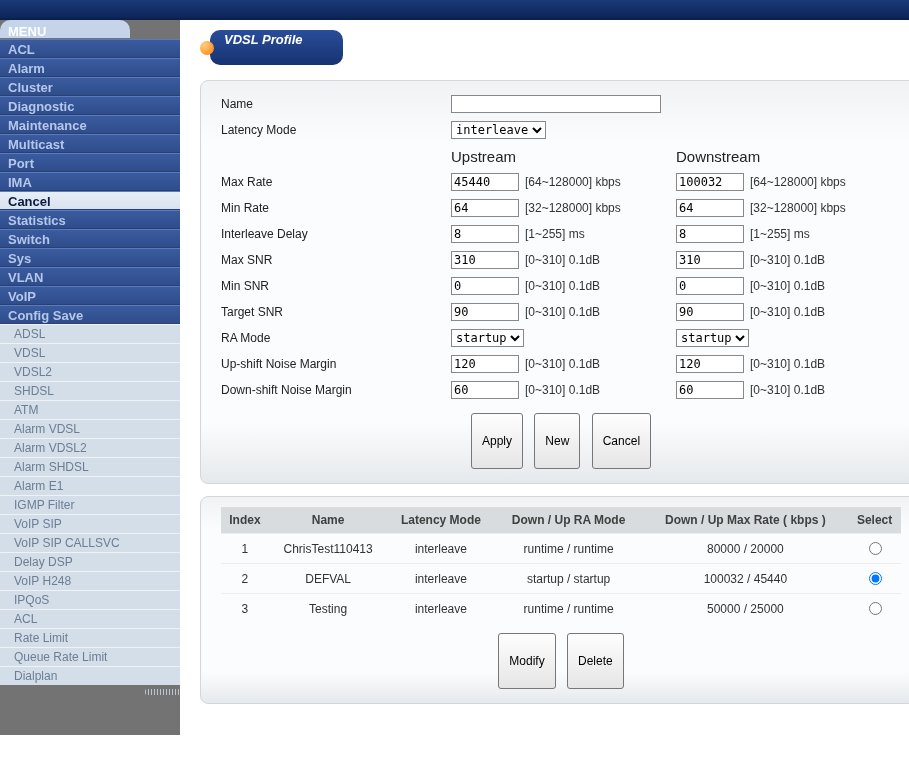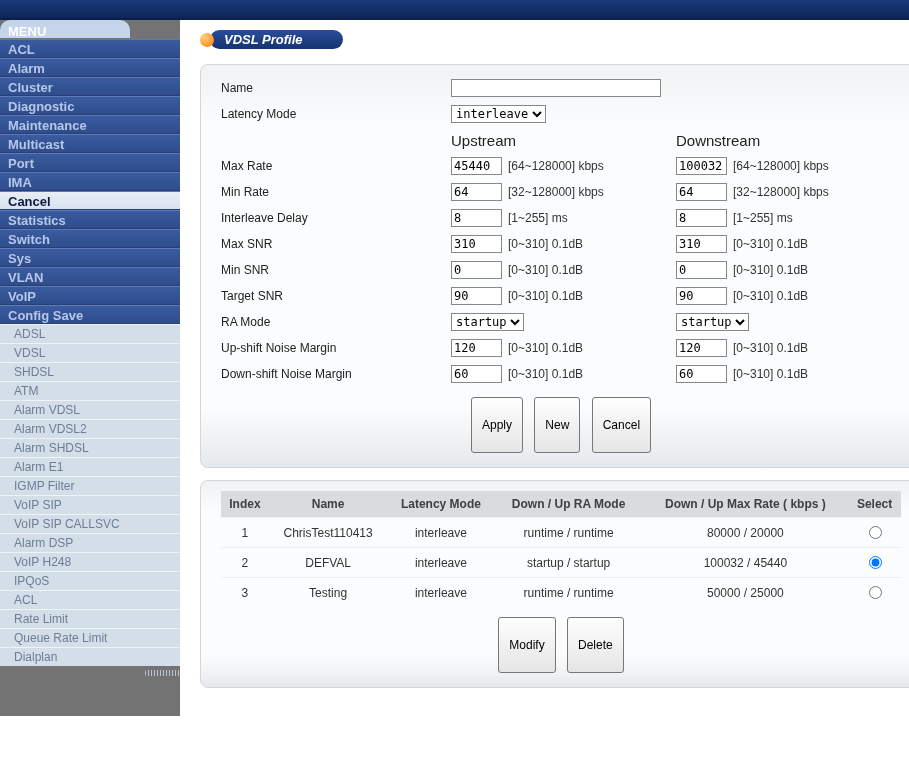--- a/index.html
+++ b/index.html
@@ -78,21 +78,21 @@
     margin-right: 6px;
     position: relative;
     z-index: 2;
   }
   .title-pill {
     background: linear-gradient(#2a4d9a, #163371);
     color: #fff;
     font-weight: bold;
     font-style: italic;
     font-size: 13px;
-    padding: 2px 40px 2px 14px;
+    padding: 2px 40px 18px 14px;
     border-radius: 10px;
     margin-left: -10px;
     position: relative;
     z-index: 1;
   }
   .panel {
     background: linear-gradient(#f0f2f4, #fbfcfd 15%, #fbfcfd 85%, #e6e9ec);
     border: 1px solid #d3d7db;
     border-radius: 8px;
     padding: 10px 20px 14px;
@@ -112,21 +112,21 @@
     width: 225px;
     display: flex;
     align-items: center;
     gap: 6px;
   }
   .col-header {
     font-size: 15px;
     color: #222;
   }
   input[type="text"].fld {
-    width: 51px;
+    width: 68px;
     font-family: monospace;
     font-size: 12px;
     padding: 1px 2px;
     border: 1px solid #888;
     background: #fff;
   }
   input[type="text"].fld-wide {
     width: 210px;
     font-family: monospace;
     font-size: 12px;
@@ -203,30 +203,31 @@
         <div class="main-menu-item">Statistics</div>
         <div class="main-menu-item">Switch</div>
         <div class="main-menu-item">Sys</div>
         <div class="main-menu-item">VLAN</div>
         <div class="main-menu-item">VoIP</div>
         <div class="main-menu-item">Config Save</div>
       </div>
     <div id="sub-menu">
         <div class="sub-menu-item">ADSL</div>
         <div class="sub-menu-item">VDSL</div>
+        <div class="sub-menu-item">VDSL2</div>
         <div class="sub-menu-item">SHDSL</div>
         <div class="sub-menu-item">ATM</div>
         <div class="sub-menu-item">Alarm VDSL</div>
         <div class="sub-menu-item">Alarm VDSL2</div>
         <div class="sub-menu-item">Alarm SHDSL</div>
         <div class="sub-menu-item">Alarm E1</div>
         <div class="sub-menu-item">IGMP Filter</div>
         <div class="sub-menu-item">VoIP SIP</div>
         <div class="sub-menu-item">VoIP SIP CALLSVC</div>
-        <div class="sub-menu-item">Alarm DSP</div>
+        <div class="sub-menu-item">Delay DSP</div>
         <div class="sub-menu-item">VoIP H248</div>
         <div class="sub-menu-item">IPQoS</div>
         <div class="sub-menu-item">ACL</div>
         <div class="sub-menu-item">Rate Limit</div>
         <div class="sub-menu-item">Queue Rate Limit</div>
         <div class="sub-menu-item">Dialplan</div>
       </div>
     <div class="sidebar-drag"></div>
   </div>
 

